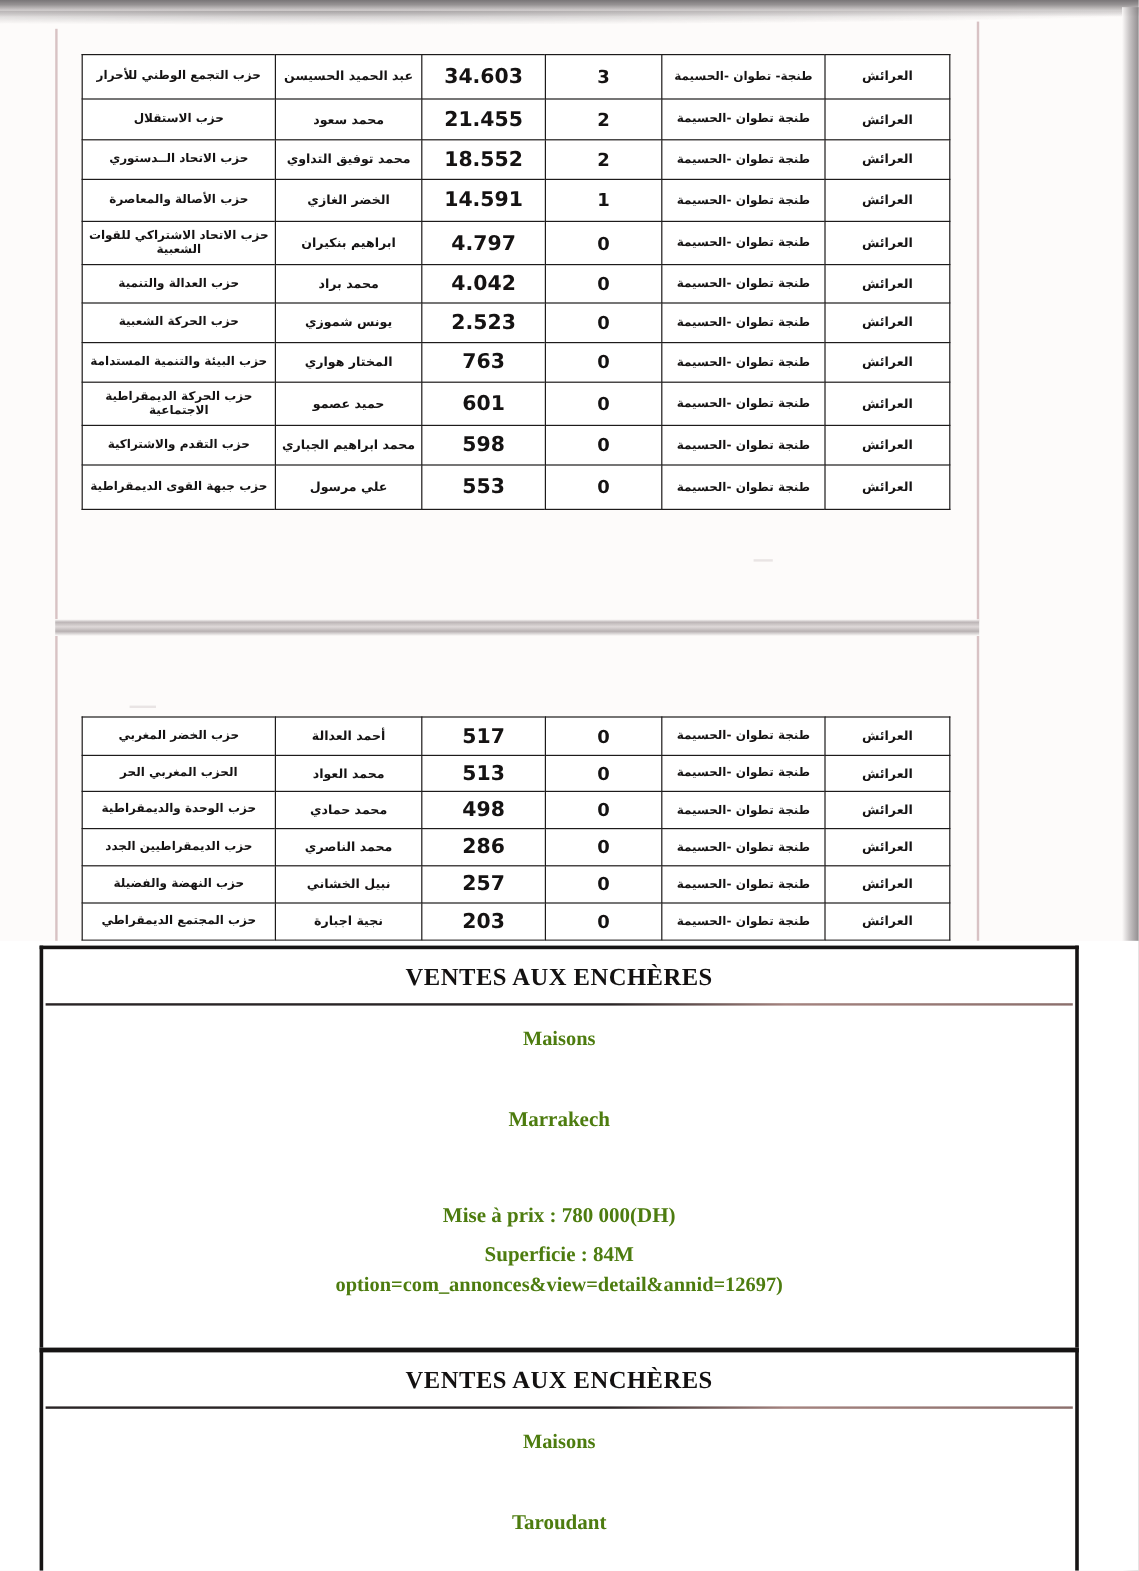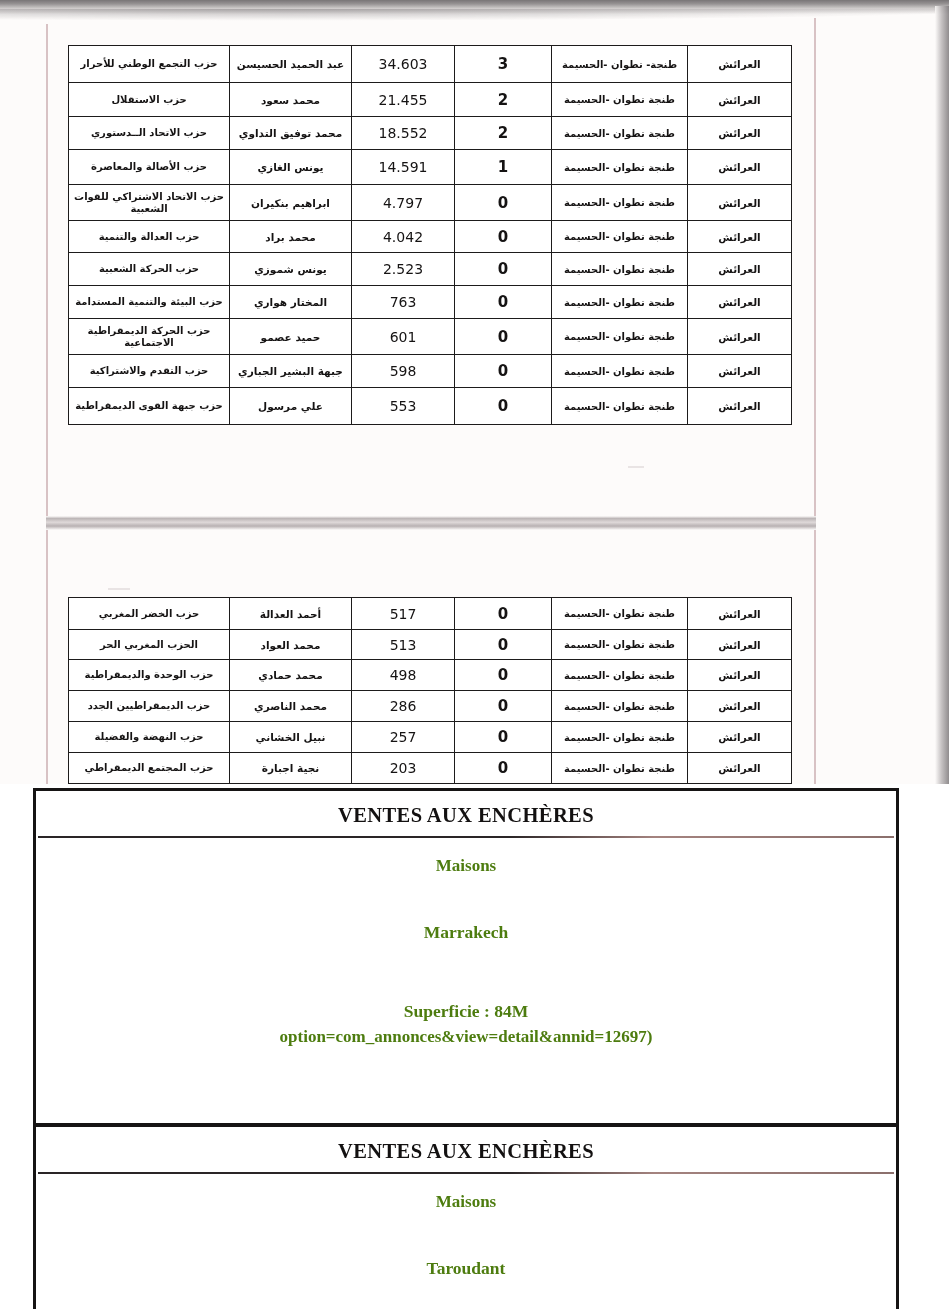--- a/index.html
+++ b/index.html
@@ -54,21 +54,21 @@
     padding:0 3px;
     text-align:center;
     vertical-align:middle;
     color:#151313;
     background:#fff;
     font-family:"DejaVu Sans","Liberation Sans",sans-serif;
   }
   .c-prov{width:97px;font-size:10.5px;font-weight:700;}
   .c-reg {width:129px;font-size:10px;font-weight:700;}
   .c-seat{width:90px;font-size:15px;font-weight:600;font-family:"Liberation Sans",sans-serif;}
-  .c-vote{width:96px;font-size:14px;font-weight:400;font-family:"Liberation Sans",sans-serif;}
+  .c-vote{width:96px;font-size:17px;font-weight:700;font-family:"Liberation Sans",sans-serif;}
   .c-cand{width:115px;font-size:10.5px;font-weight:700;}
   .c-party{width:154px;font-size:10px;font-weight:700;line-height:1.18;}
 
   #table-1{left:68px;top:45px;}
   #table-2{left:68px;top:597px;}
 
   
   #table2-wrap{
     position:absolute;left:0;top:560px;width:949px;height:228px;overflow:hidden;
   }
@@ -155,21 +155,21 @@
         <td class="c-seat">2</td>
         <td class="c-vote">18.552</td>
         <td class="c-cand">محمد توفيق التداوي</td>
         <td class="c-party">حزب الاتحاد الــدستوري</td>
       </tr>
       <tr style="height:35px;">
         <td class="c-prov">العرائش</td>
         <td class="c-reg">طنجة تطوان -الحسيمة</td>
         <td class="c-seat">1</td>
         <td class="c-vote">14.591</td>
-        <td class="c-cand">يونس الغازي</td>
+        <td class="c-cand">الخضر الغازي</td>
         <td class="c-party">حزب الأصالة والمعاصرة</td>
       </tr>
       <tr style="height:36px;">
         <td class="c-prov">العرائش</td>
         <td class="c-reg">طنجة تطوان -الحسيمة</td>
         <td class="c-seat">0</td>
         <td class="c-vote">4.797</td>
         <td class="c-cand">ابراهيم بنكيران</td>
         <td class="c-party">حزب الاتحاد الاشتراكي للقوات الشعبية</td>
       </tr>
@@ -203,21 +203,21 @@
         <td class="c-seat">0</td>
         <td class="c-vote">601</td>
         <td class="c-cand">حميد عصمو</td>
         <td class="c-party">حزب الحركة الديمقراطية الاجتماعية</td>
       </tr>
       <tr style="height:33px;">
         <td class="c-prov">العرائش</td>
         <td class="c-reg">طنجة تطوان -الحسيمة</td>
         <td class="c-seat">0</td>
         <td class="c-vote">598</td>
-        <td class="c-cand">جبهة البشير الجباري</td>
+        <td class="c-cand">محمد ابراهيم الجباري</td>
         <td class="c-party">حزب التقدم والاشتراكية</td>
       </tr>
       <tr style="height:37px;">
         <td class="c-prov">العرائش</td>
         <td class="c-reg">طنجة تطوان -الحسيمة</td>
         <td class="c-seat">0</td>
         <td class="c-vote">553</td>
         <td class="c-cand">علي مرسول</td>
         <td class="c-party">حزب جبهة القوى الديمقراطية</td>
       </tr>
@@ -283,20 +283,21 @@
 <div id="auction-panel">
 
   <section class="notice" id="notice-1">
     <div class="notice-title">VENTES AUX ENCHÈRES</div>
     <div class="title-rule pinkish"></div>
     <div class="notice-body">
       <div class="line l-type">Maisons</div>
       <div class="sp-1"></div>
       <div class="line l-city">Marrakech</div>
       <div class="sp-2"></div>
+      <div class="line l-price">Mise à prix  : 780 000(DH)</div>
       <div class="line l-area">Superficie : 84M</div>
       <div class="line l-url" style="margin-top:2px;">option=com_annonces&amp;view=detail&amp;annid=12697)</div>
     </div>
   </section>
 
   <section class="notice" id="notice-2">
     <div class="notice-title">VENTES AUX ENCHÈRES</div>
     <div class="title-rule pinkish"></div>
     <div class="notice-body">
       <div class="line l-type">Maisons</div>

